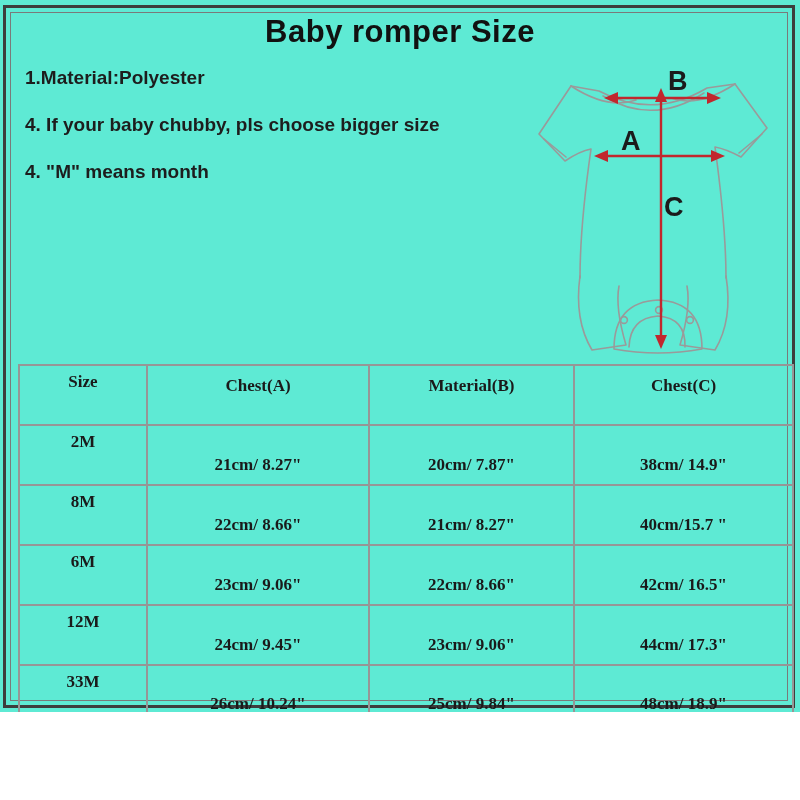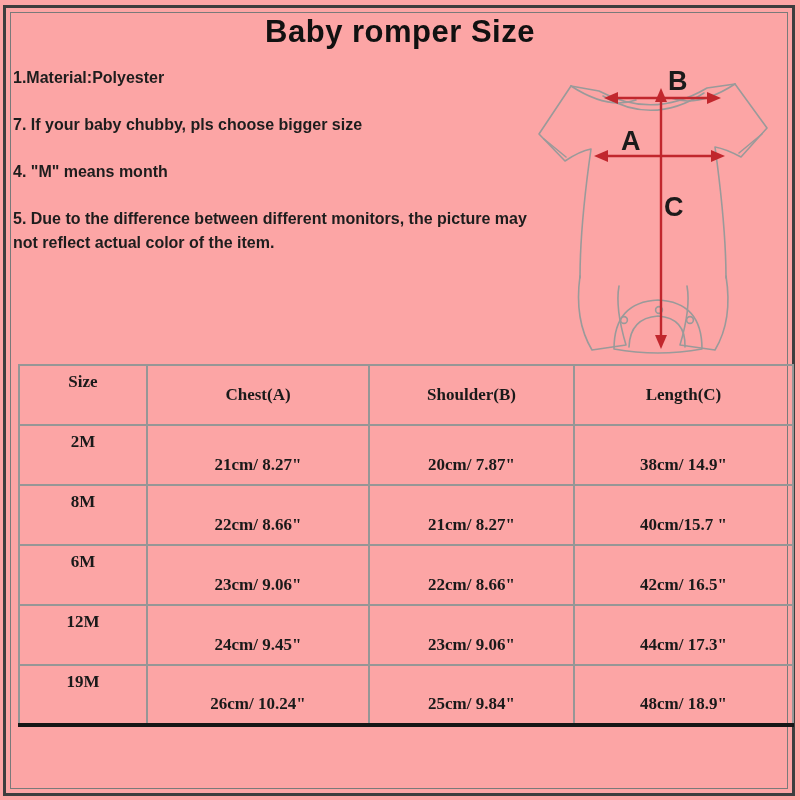--- a/index.html
+++ b/index.html
@@ -1,52 +1,51 @@
 <!DOCTYPE html>
 <html><head>
 <meta charset="utf-8">
 <style>
   html,body{margin:0;padding:0;background:#fff;}
-  .page{position:relative;width:800px;height:800px;background:#fca5a5;overflow:hidden;
+  .page{position:relative;width:800px;height:712px;background:#5eead4;overflow:hidden;
         font-family:"Liberation Sans",sans-serif;color:#1c1c1c;}
   .frame-outer{position:absolute;left:3px;top:5px;right:5px;bottom:4px;border:3px solid #3d3d3d;pointer-events:none;}
   .frame-inner{position:absolute;left:10px;top:12px;right:12px;bottom:11px;border:1px solid #7a7a7a;pointer-events:none;}
   .title{position:absolute;left:0;right:0;top:14px;text-align:center;
          font-size:31px;font-weight:700;letter-spacing:0.5px;color:#111;}
   .notes{position:absolute;left:13px;top:66px;width:514px;}
-  .note{font-size:16px;font-weight:700;line-height:24px;margin:0 0 23px 0;color:#1d1d1d;}
+  .note{font-size:19px;font-weight:700;line-height:24px;margin:0 0 23px 12px;color:#1d1d1d;}
   .diagram{position:absolute;left:518px;top:58px;width:272px;height:302px;}
   .sizetable{position:absolute;left:18px;top:364px;width:776px;border-collapse:collapse;table-layout:fixed;
              border:2px solid #474747;border-bottom:4px solid #161616;
              font-family:"Liberation Serif",serif;}
   .sizetable td,.sizetable th{border:2px solid #969696;text-align:center;font-weight:700;
              font-size:17px;color:#1a1a1a;}
   .sizetable tr{height:60px;}
   .cell-size{color:#c1272d;vertical-align:top;padding-top:6px;}
-  .cell-head{vertical-align:bottom;padding-bottom:19px;}
+  .cell-head{vertical-align:bottom;padding-bottom:28px;}
   .cell-val{vertical-align:bottom;padding-bottom:9px;}
   .outline{fill:none;stroke:#9a9a9a;stroke-width:1.6;stroke-linecap:round;stroke-linejoin:round;}
   .arrow{stroke:#c1272d;stroke-width:2.4;}
   .ahead{fill:#c1272d;stroke:none;}
   .dimletter{font-family:"Liberation Sans",sans-serif;font-weight:700;font-size:27px;fill:#1b1b1b;}
 </style>
 </head>
 <body>
 
 <div class="page">
   <div class="frame-outer"></div>
   <div class="frame-inner"></div>
 
   <div class="title">Baby romper Size</div>
 
   <div class="notes">
     <p class="note">1.Material:Polyester</p>
-    <p class="note">7. If your baby chubby, pls choose bigger size</p>
+    <p class="note">4. If your baby chubby, pls choose bigger size</p>
     <p class="note">4. "M" means month</p>
-    <p class="note">5. Due to the difference between different monitors, the picture may not reflect actual color of the item.</p>
   </div>
 
   <svg class="diagram" viewBox="0 0 272 302" xmlns="http://www.w3.org/2000/svg">
 
     <path class="outline" d="M 53,28 L 81,33 Q 135,62 189,30 L 217,26"></path>
     <path class="outline" d="M 217,26 L 249,70 L 223,99 Q 208,91 197,89 C 204,140 208,180 208,220"></path>
     <path class="outline" d="M 53,28 L 21,76 L 47,103 Q 62,93 73,91 C 66,140 62,180 62,220"></path>
     <path class="outline" d="M 85,38 Q 135,68 186,35"></path>
     <path class="outline" d="M 53,28 Q 90,52 118,42"></path>
     <path class="outline" d="M 217,26 Q 180,50 153,40"></path>
@@ -82,22 +81,22 @@
     <colgroup>
       <col style="width:128px">
         <col style="width:222px">
         <col style="width:205px">
         <col>
     </colgroup>
     <tbody>
         <tr>
       <th class="cell-size">Size</th>
       <th class="cell-head">Chest(A)</th>
-      <th class="cell-head">Shoulder(B)</th>
-      <th class="cell-head">Length(C)</th>
+      <th class="cell-head">Material(B)</th>
+      <th class="cell-head">Chest(C)</th>
     </tr>
     <tr>
       <td class="cell-size">2M</td>
       <td class="cell-val">21cm/ 8.27"</td>
       <td class="cell-val">20cm/ 7.87"</td>
       <td class="cell-val">38cm/ 14.9"</td>
     </tr>
     <tr>
       <td class="cell-size">8M</td>
       <td class="cell-val">22cm/ 8.66"</td>
@@ -110,20 +109,20 @@
       <td class="cell-val">22cm/ 8.66"</td>
       <td class="cell-val">42cm/ 16.5"</td>
     </tr>
     <tr>
       <td class="cell-size">12M</td>
       <td class="cell-val">24cm/ 9.45"</td>
       <td class="cell-val">23cm/ 9.06"</td>
       <td class="cell-val">44cm/ 17.3"</td>
     </tr>
     <tr>
-      <td class="cell-size">19M</td>
+      <td class="cell-size">33M</td>
       <td class="cell-val">26cm/ 10.24"</td>
       <td class="cell-val">25cm/ 9.84"</td>
       <td class="cell-val">48cm/ 18.9"</td>
     </tr>
   </tbody>
     </table>
 </div>
 
 </body></html>

